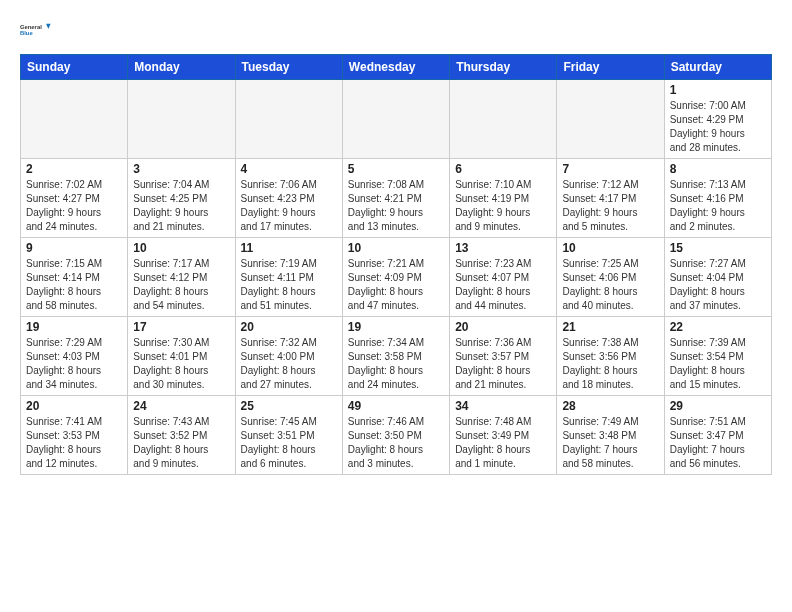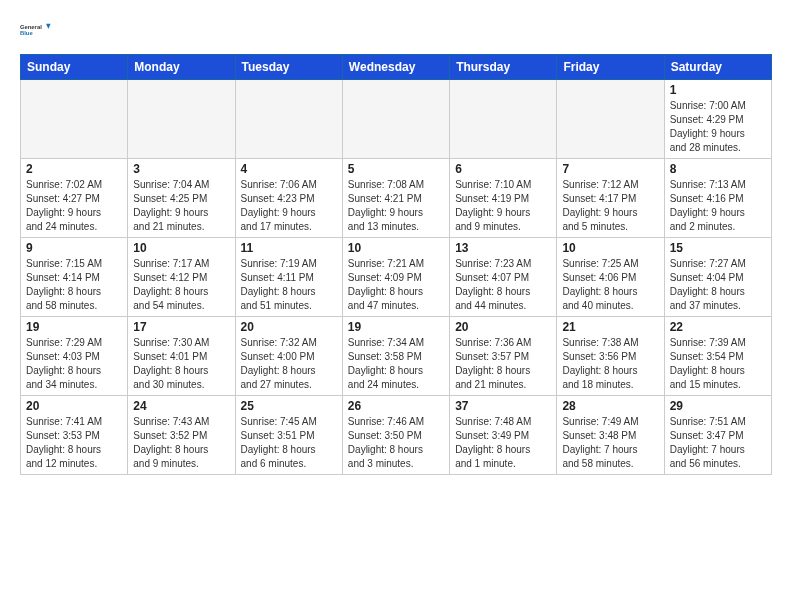--- a/index.html
+++ b/index.html
@@ -229,25 +229,25 @@
           </td>
           <td>
             <span class="day-number">24</span>
             <div class="day-info">Sunrise: 7:43 AM<br>Sunset: 3:52 PM<br>Daylight: 8 hours<br>and 9 minutes.</div>
           </td>
           <td>
             <span class="day-number">25</span>
             <div class="day-info">Sunrise: 7:45 AM<br>Sunset: 3:51 PM<br>Daylight: 8 hours<br>and 6 minutes.</div>
           </td>
           <td>
-            <span class="day-number">26</span>
+            <span class="day-number">49</span>
             <div class="day-info">Sunrise: 7:46 AM<br>Sunset: 3:50 PM<br>Daylight: 8 hours<br>and 3 minutes.</div>
           </td>
           <td>
-            <span class="day-number">37</span>
+            <span class="day-number">34</span>
             <div class="day-info">Sunrise: 7:48 AM<br>Sunset: 3:49 PM<br>Daylight: 8 hours<br>and 1 minute.</div>
           </td>
           <td>
             <span class="day-number">28</span>
             <div class="day-info">Sunrise: 7:49 AM<br>Sunset: 3:48 PM<br>Daylight: 7 hours<br>and 58 minutes.</div>
           </td>
           <td>
             <span class="day-number">29</span>
             <div class="day-info">Sunrise: 7:51 AM<br>Sunset: 3:47 PM<br>Daylight: 7 hours<br>and 56 minutes.</div>
           </td>

